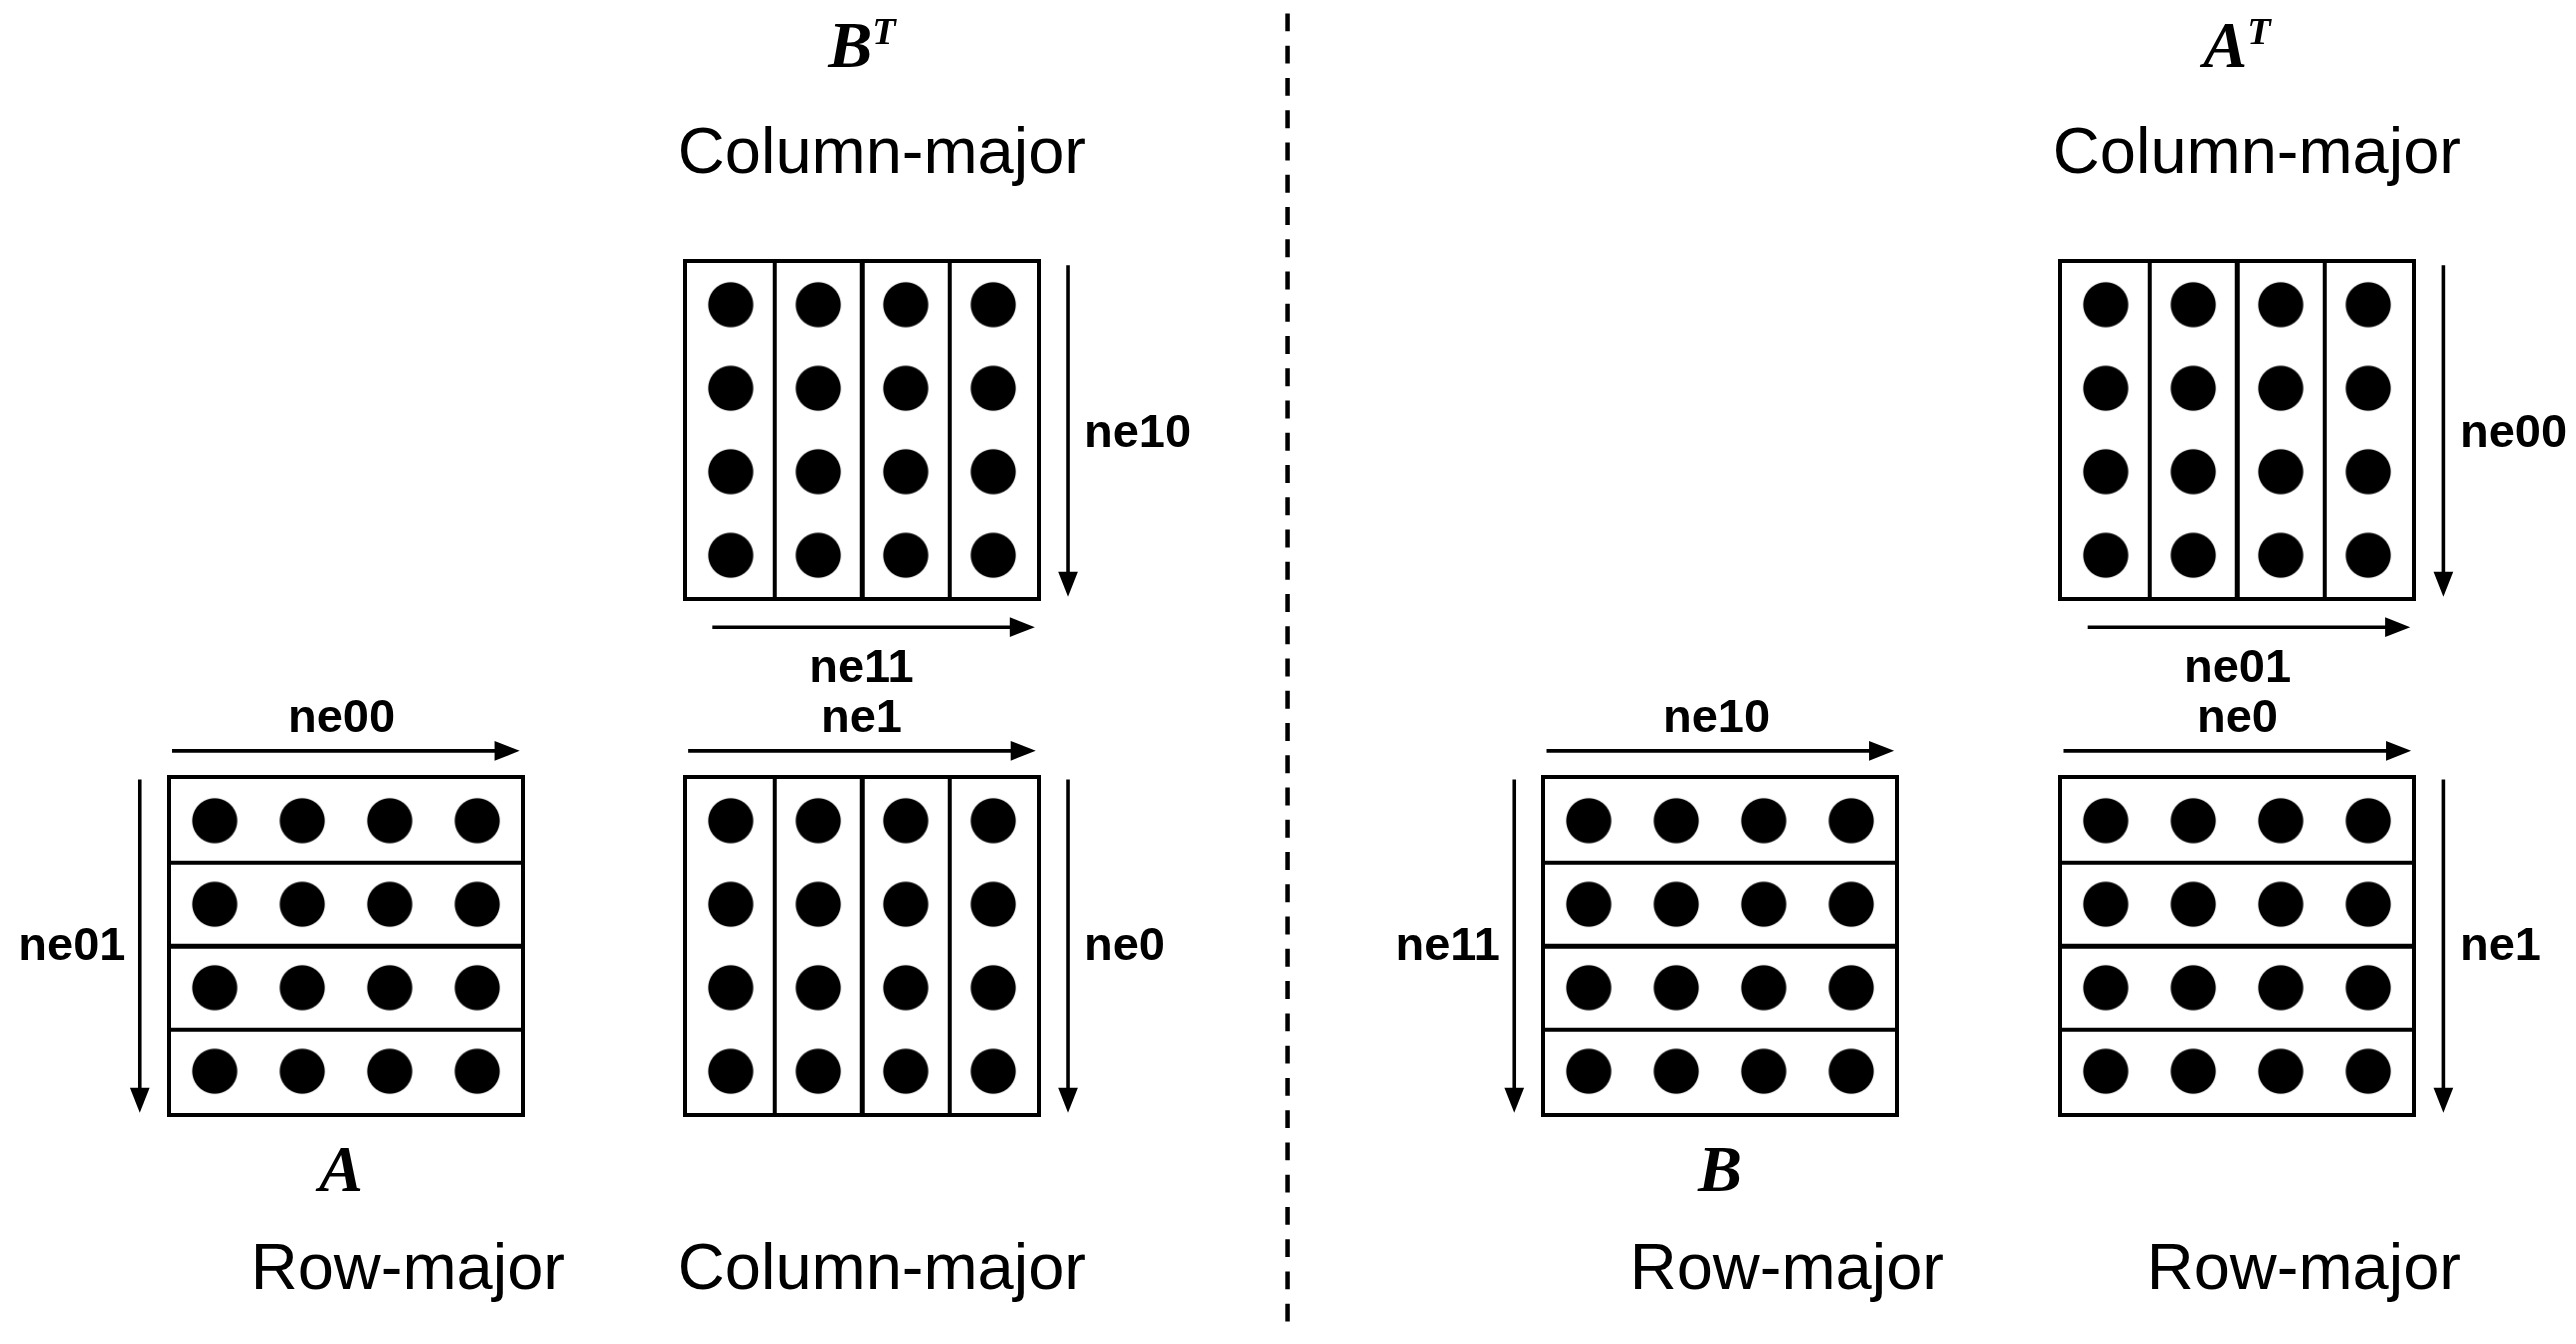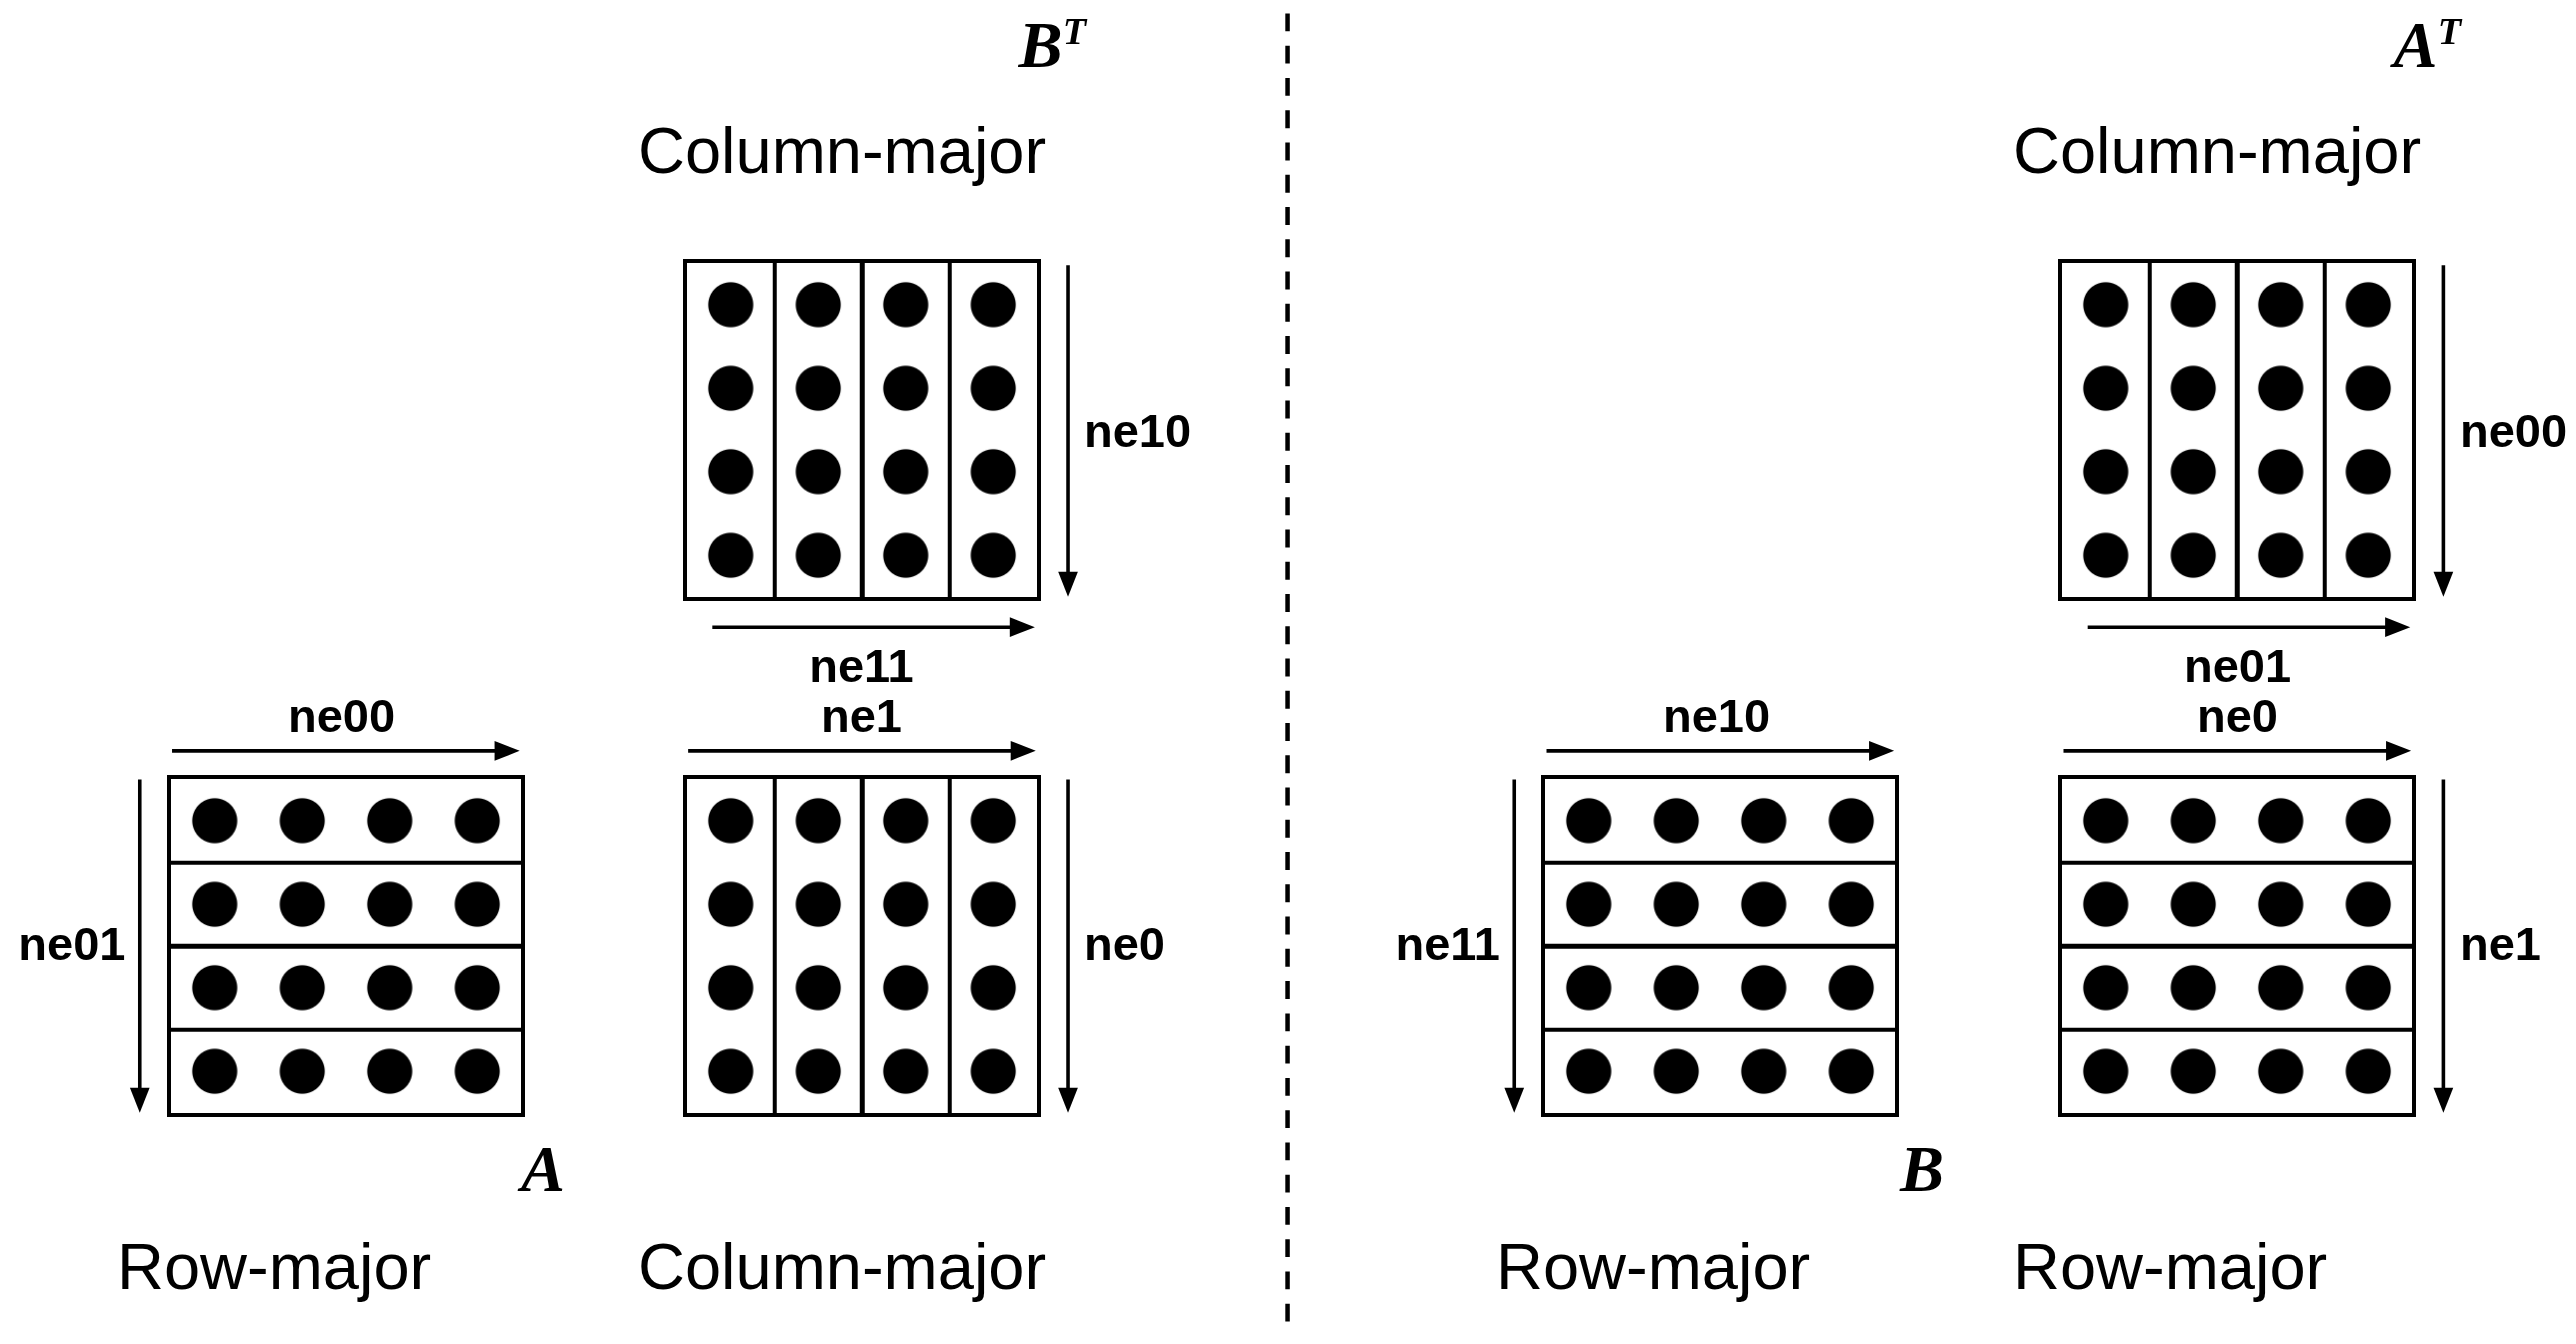--- a/index.html
+++ b/index.html
@@ -16,27 +16,27 @@
   .matrix{
     position:absolute;width:358px;height:342px;
     border:4.5px solid #000;box-sizing:border-box;
     background-image:radial-gradient(circle,#000 22px,transparent 23px);
     background-size:25% 25%;
   }
   .vline{position:absolute;top:0;bottom:0;width:4.5px;background:#000;transform:translateX(-50%);}
   .hline{position:absolute;left:0;right:0;height:4.5px;background:#000;transform:translateY(-50%);}
 
   .math-label{
-    position:absolute;width:448px;text-align:right;
+    position:absolute;width:448px;text-align:center;
     font:italic 700 66px "Liberation Serif",serif;
     white-space:nowrap;
   }
   .math-label sup{font-size:58%;}
   .layout-label{
-    position:absolute;width:448px;text-align:left;
+    position:absolute;width:448px;text-align:right;
     font:400 65px "Liberation Sans",sans-serif;
     white-space:nowrap;
   }
   .ne{
     position:absolute;
     font:700 47px "Liberation Sans",sans-serif;
     white-space:nowrap;
   }
   .ne.center{width:179px;text-align:center;}
   .ne.right{text-align:right;}

